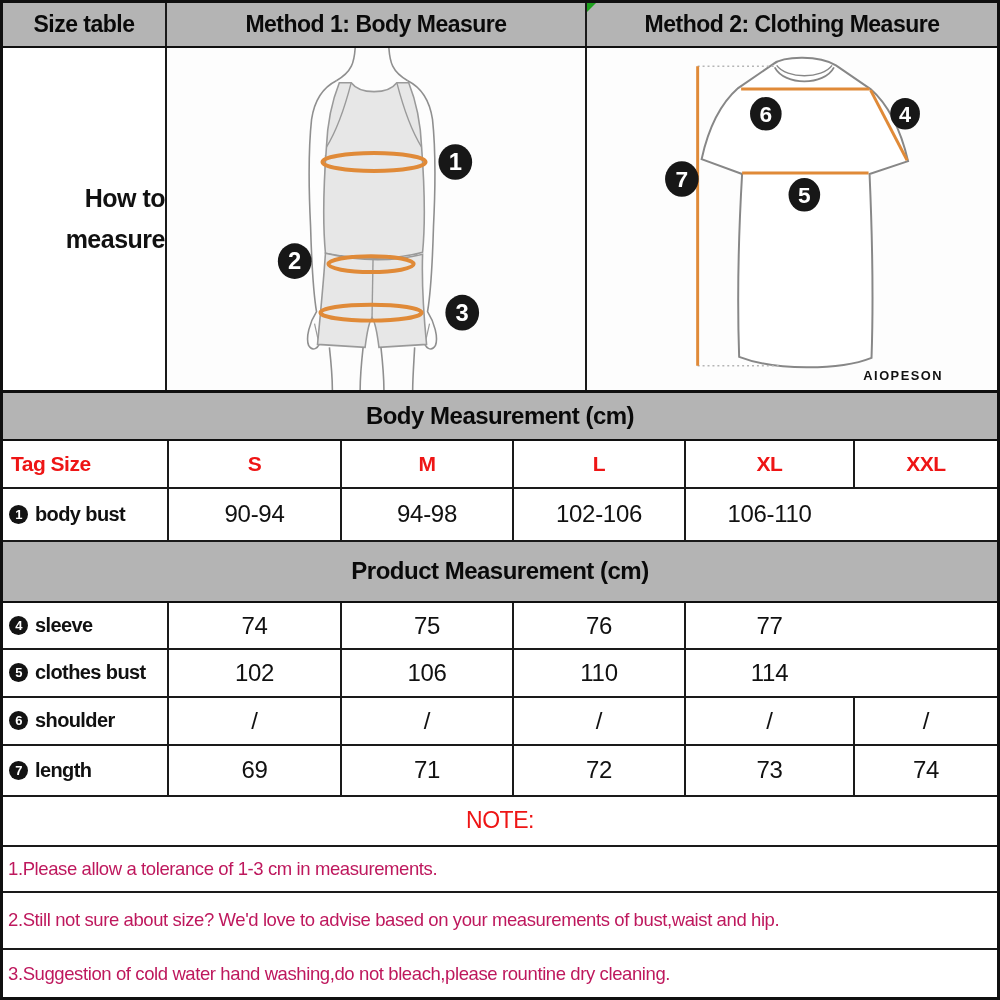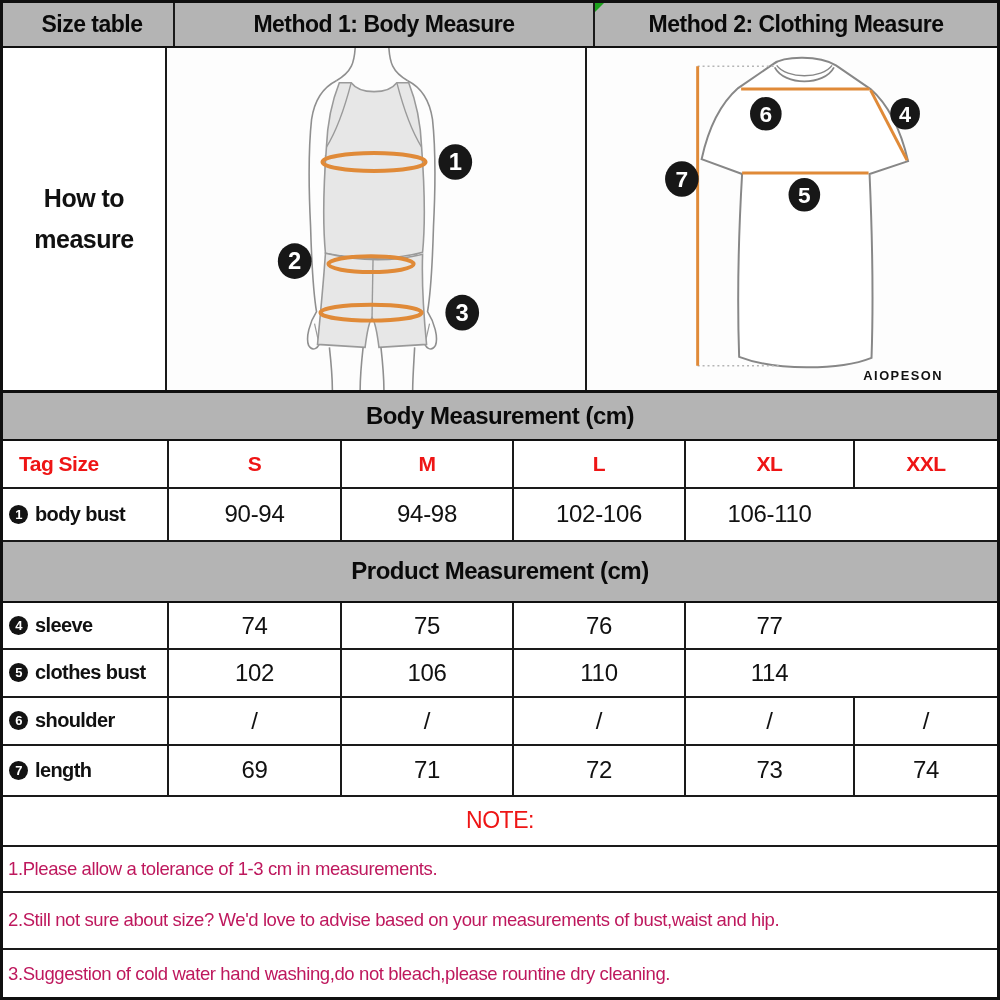--- a/index.html
+++ b/index.html
@@ -12,36 +12,36 @@
     color:#111;
     display:flex;flex-direction:column;
     overflow:hidden;
   }
   .row{display:grid;width:100%;}
   .top-cols{grid-template-columns:162px 420px 1fr;}
   .tbl-cols{grid-template-columns:164px 173px 172px 172px 169px 1fr;}
   .cell{display:flex;align-items:center;justify-content:center;overflow:hidden;}
   .cell + .cell{border-left:2px solid #1a1a1a;}
   .hdr{
-    height:47px;background:#b4b4b4;border-bottom:2px solid #101010;padding-left:8px;
+    height:47px;background:#b4b4b4;border-bottom:2px solid #101010;
   }
   .hdr .cell{font-weight:bold;font-size:23px;letter-spacing:-0.5px;color:#0a0a0a;position:relative;}
   .illus{height:345px;border-bottom:3px solid #101010;}
-  .howto{flex-direction:column;font-weight:bold;font-size:25px;line-height:41px;letter-spacing:-0.5px;}
+  .howto{flex-direction:column;font-weight:bold;font-size:25px;line-height:41px;letter-spacing:-0.5px;align-items:flex-end;}
   .panel{background:#fdfdfd;padding:0;align-items:stretch;justify-content:stretch;}
   .panel svg{width:100%;height:100%;display:block;}
   .section-title{
     height:50px;background:#b4b4b4;border-bottom:2px solid #101010;
     display:flex;align-items:center;justify-content:center;
     font-weight:bold;font-size:24px;letter-spacing:-0.5px;color:#0a0a0a;
   }
   .section-title.product{height:64px;}
   .size-row{height:50px;border-bottom:2px solid #1a1a1a;}
   .size-row .cell{color:#ee1515;font-weight:bold;font-size:21px;letter-spacing:-0.5px;}
-  .size-row .cell.lbl{justify-content:flex-start;padding-left:16px;}
+  .size-row .cell.lbl{justify-content:flex-start;padding-left:8px;}
   .data-row{border-bottom:2px solid #1a1a1a;}
   .data-row .cell{font-size:24px;letter-spacing:-0.3px;}
   .data-row .cell.lbl{justify-content:flex-start;padding-left:6px;font-weight:bold;font-size:20px;letter-spacing:-0.6px;}
   .cnum{
     width:19px;height:19px;border-radius:50%;background:#131313;color:#fff;
     display:inline-flex;align-items:center;justify-content:center;
     font-size:13px;font-weight:bold;margin-right:7px;flex:0 0 auto;
   }
   .note-title{
     height:52px;border-bottom:2px solid #1a1a1a;

